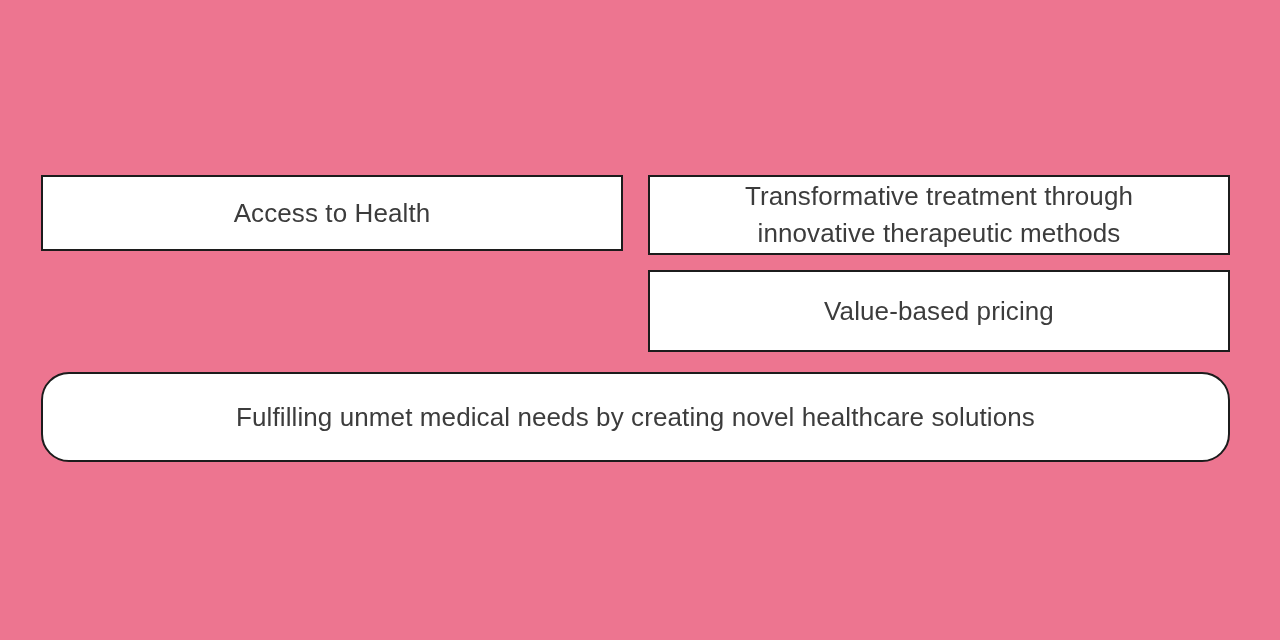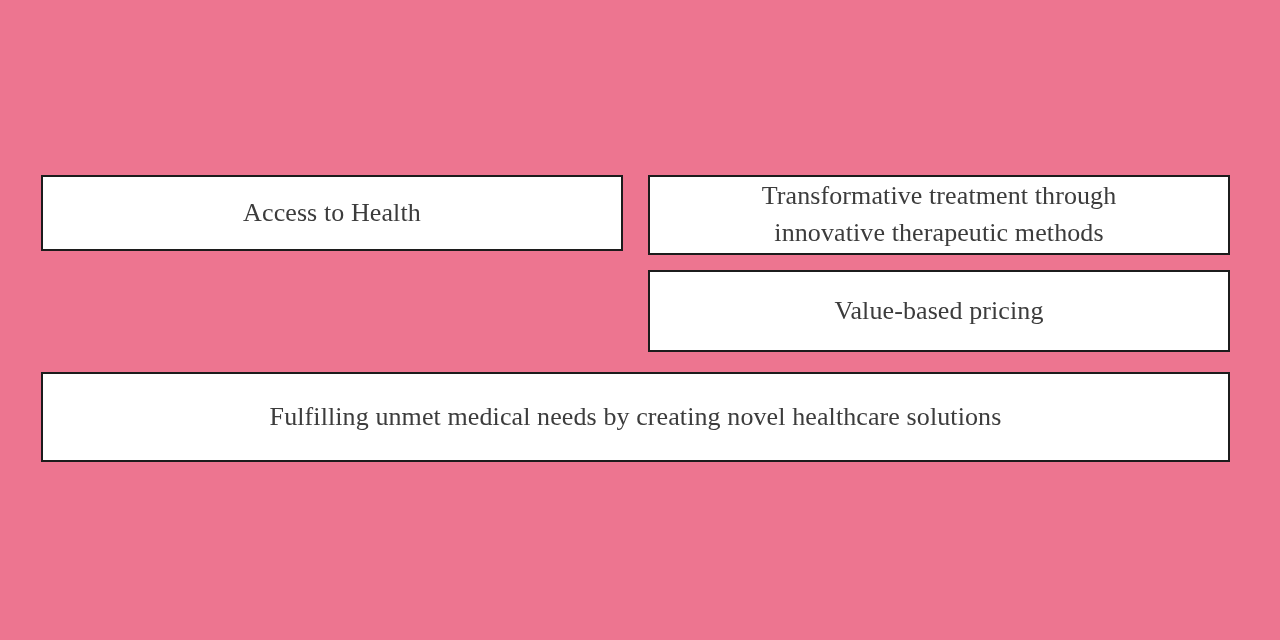--- a/index.html
+++ b/index.html
@@ -11,21 +11,20 @@
     height: 640px;
     background: #ed7590;
     font-family: "Liberation Sans", sans-serif;
     overflow: hidden;
   }
   #canvas {
     position: relative;
     width: 1280px;
     height: 640px;
     background: #ed7590;
-    font-family: Liberation Serif, serif;
   }
   .box {
     position: absolute;
     box-sizing: border-box;
     background: #ffffff;
     border: 2px solid #1c1c1c;
     display: flex;
     align-items: center;
     justify-content: center;
     text-align: center;
@@ -47,21 +46,21 @@
   #box-talent-culture {
     left: 41px;  top: 270px;  width: 582px;  height: 82px;
   }
   #box-transformative-treatment {
     left: 648px; top: 175px;  width: 582px;  height: 80px;
   }
   #box-value-based-pricing {
     left: 648px; top: 270px;  width: 582px;  height: 82px; justify-content: center;
   }
   #box-unmet-medical-needs {
-    left: 41px;  top: 372px;  width: 1189px; height: 90px;
+    left: 41px;  top: 372px;  width: 1189px; height: 90px; border-radius: 28px;
   }
 </style>
 </head>
 <body>
 
 <div id="canvas">
 
   <div class="box" id="box-access-to-health">
     <span class="box-text">Access to Health</span>
   </div>

